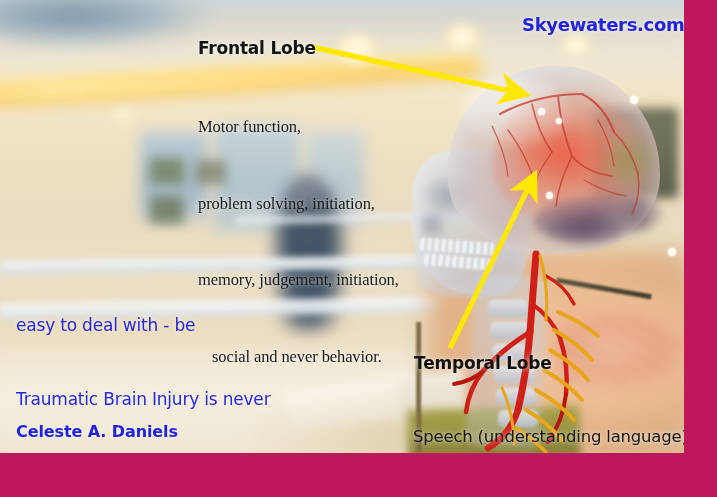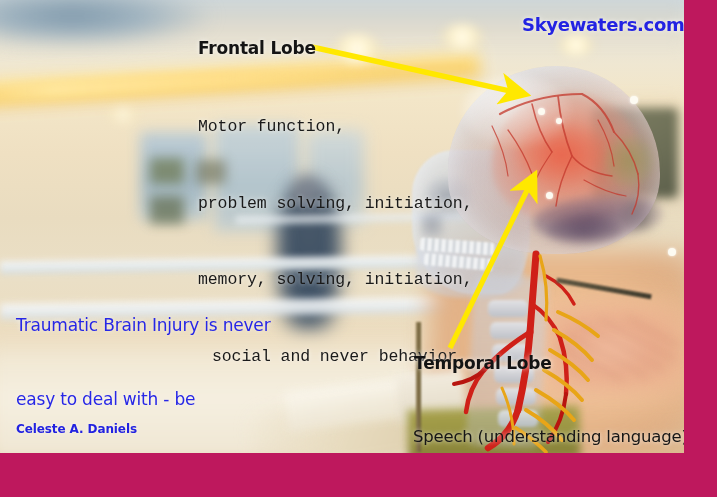--- a/index.html
+++ b/index.html
@@ -365,21 +365,21 @@
   .txt { position: absolute; white-space: pre; }
 
   #frontal-heading {
     left: 198px; top: 38px;
     font-family: "DejaVu Sans", sans-serif;
     font-size: 17px; font-weight: bold; color: #141414;
     letter-spacing: -0.2px;
   }
   #frontal-body {
     left: 198px; top: 63px;
-    font-family: Liberation Mono, monospace;
+    font-family: Liberation Serif, serif;
     font-size: 16.5px; color: #1a1a1a; line-height: 25.5px;
     letter-spacing: -0.1px;
   }
   #frontal-body .ln { display: block; }
   #frontal-body .ln.indent { padding-left: 14px; }
 
   #temporal-heading {
     left: 414px; top: 353px;
     font-family: "DejaVu Sans", sans-serif;
     font-size: 17px; font-weight: bold; color: #131313;
@@ -397,21 +397,21 @@
     left: 16px; top: 264px;
     font-family: "DejaVu Sans", sans-serif;
     font-size: 17px; color: #2727e6; line-height: 24.5px;
     letter-spacing: -0.2px;
   }
   #quote .ln { display: block; }
 
   #attribution {
     left: 16px; top: 422px;
     font-family: "DejaVu Sans", sans-serif;
-    font-size: 12px; font-weight: bold; color: #2222e0;
+    font-size: 16px; font-weight: bold; color: #2222e0;
     letter-spacing: -0.1px;
   }
 
   #watermark {
     left: 522px; top: 14px;
     font-family: "DejaVu Sans", sans-serif;
     font-size: 18px; font-weight: bold; color: #2323e2;
     letter-spacing: -0.3px;
   }
 
@@ -553,34 +553,34 @@
       <line x1="312" y1="47" x2="524" y2="94" stroke="#ffe800" stroke-width="5.4" marker-end="url(#ah)"></line>
       <line x1="450" y1="348" x2="534" y2="176" stroke="#ffe800" stroke-width="5.2" marker-end="url(#ah)"></line>
     </svg>
 
     <div class="txt halo" id="watermark">Skyewaters.com</div>
 
     <div class="txt halo" id="frontal-heading">Frontal Lobe</div>
     <div class="txt halo" id="frontal-body">
       <span class="ln">Motor function,</span>
       <span class="ln">problem solving, initiation,</span>
-      <span class="ln">memory, solving, initiation,</span>
+      <span class="ln">memory, judgement, initiation,</span>
       <span class="ln indent">social and never behavior.</span>
     </div>
 
     <div class="txt halo" id="temporal-heading">Temporal Lobe</div>
     <div class="txt halo" id="temporal-body">
       <span class="ln">Speech (understanding language)</span>
       
       
     </div>
 
     <div class="txt halo" id="quote">
+      <span class="ln">easy to deal with - be</span>
       <span class="ln">Traumatic Brain Injury is never</span>
-      <span class="ln">easy to deal with - be</span>
       
       
       
     </div>
 
     <div class="txt halo" id="attribution">Celeste A. Daniels</div>
 
   </div>
 </div>
 

